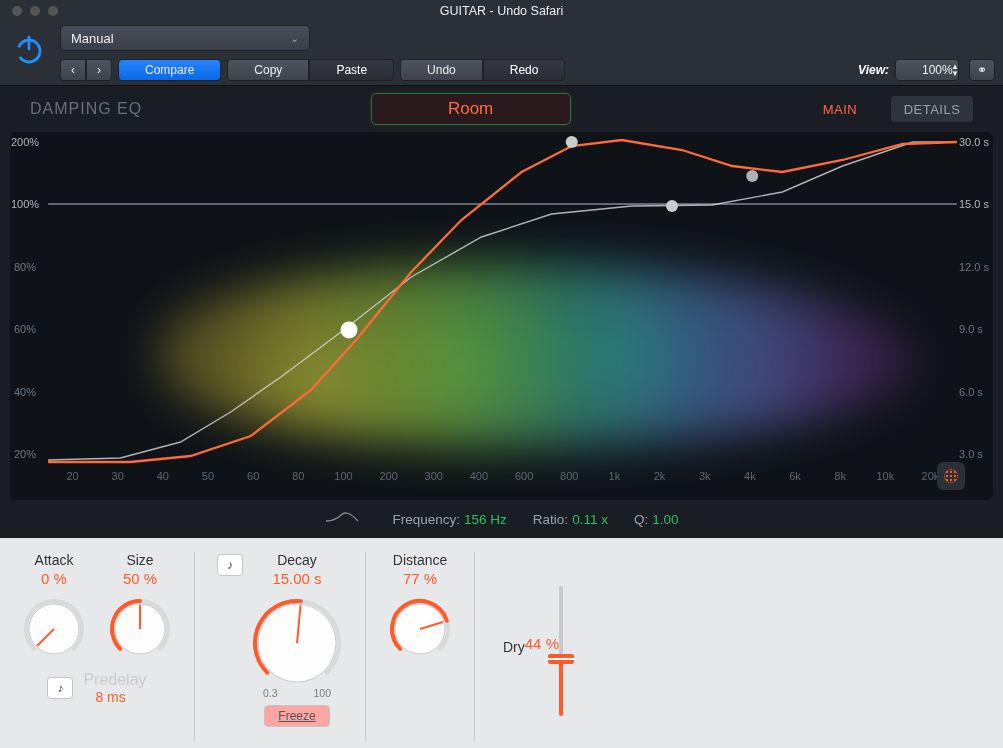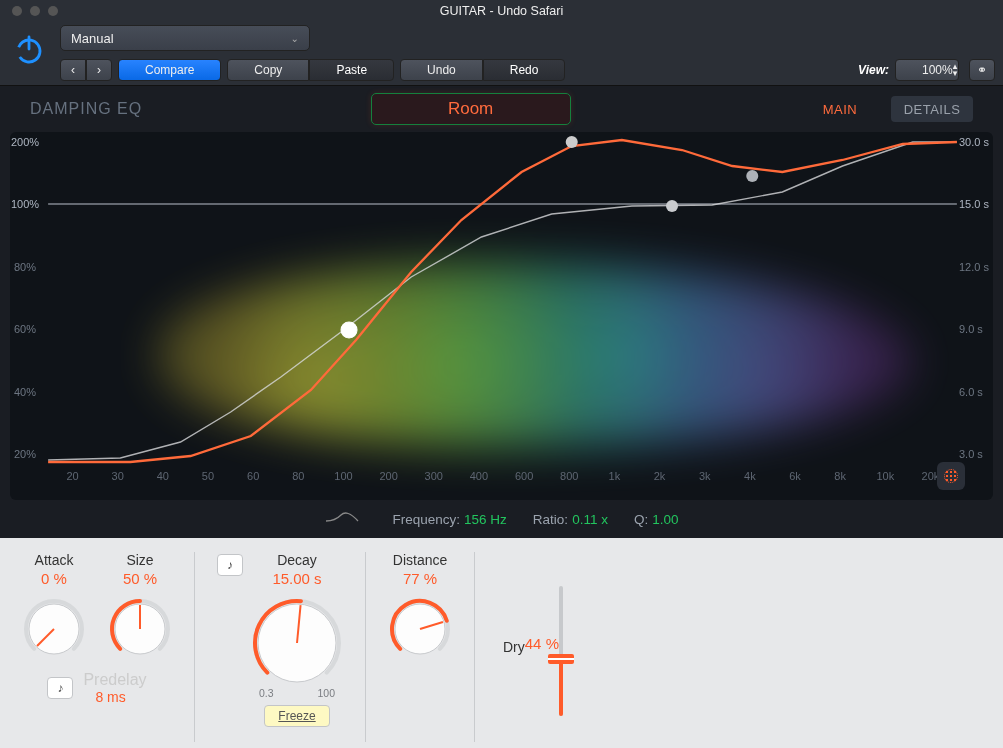--- a/index.html
+++ b/index.html
@@ -77,22 +77,22 @@
 .section-div { width:1px; background:#c9cbce; margin:0 22px; }
 
 .predelay-row { display:flex; align-items:center; gap:10px; margin-top:10px; align-self:center; }
 .note-btn { width:26px; height:22px; background:#fff; border:1px solid #c3c5c8; border-radius:4px; display:flex; align-items:center; justify-content:center; font-size:12px; color:#444; }
 .predelay-txt { display:flex; flex-direction:column; align-items:flex-start; line-height:1.15; }
 .predelay-txt .v { color:#ff5b2a; font-size:14px; margin-left:12px; }
 
 .decay-block { display:flex; flex-direction:column; align-items:center; position:relative; }
 .decay-top { display:flex; align-items:flex-start; gap:8px; }
 .knob.big { width:92px; height:92px; }
-.decay-scale { font-size:10.5px; color:#7a7d82; display:flex; justify-content:space-between; width:76px; margin-top:-2px; }
-.freeze-btn { margin-top:6px; height:22px; width:66px; background:#fef9c3; border:1px solid #c3c5c8; border-radius:4px; font-size:12px; color:#555; display:flex; align-items:center; justify-content:center; cursor:pointer;text-decoration:underline; }
+.decay-scale { font-size:10.5px; color:#7a7d82; display:flex; justify-content:space-between; width:68px; margin-top:-2px; }
+.freeze-btn { margin-top:6px; height:22px; width:66px; background:#fca5a5; border:1px solid #c3c5c8; border-radius:4px; font-size:12px; color:#555; display:flex; align-items:center; justify-content:center; cursor:pointer;text-decoration:underline; }
 
 .slider-col { display:flex; flex-direction:row; align-items:center; }
 .slider-track { position:relative; width:4px; height:130px; background:#c7c9cc; border-radius:2px; margin-top:8px; }
 .slider-fill { position:absolute; bottom:0; left:0; width:100%; background:#ff5b2a; border-radius:2px; }
 .slider-thumb { position:absolute; left:-11px; width:26px; height:10px; background:#ff5b2a; border-radius:2px; }
 .slider-thumb::after { content:""; position:absolute; left:0; top:4px; width:26px; height:2px; background:#fff; }
 
 </style>
 </head>
 <body>

